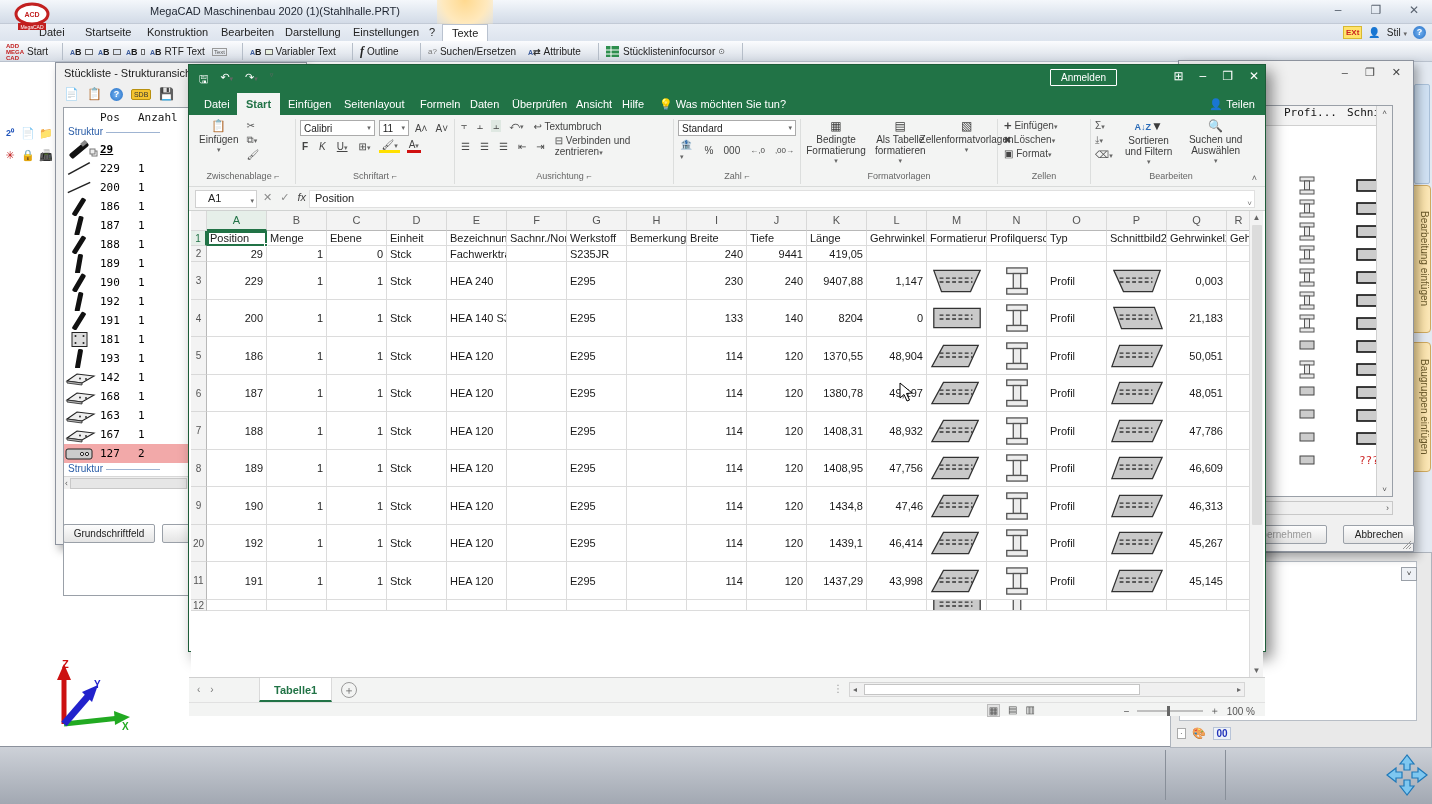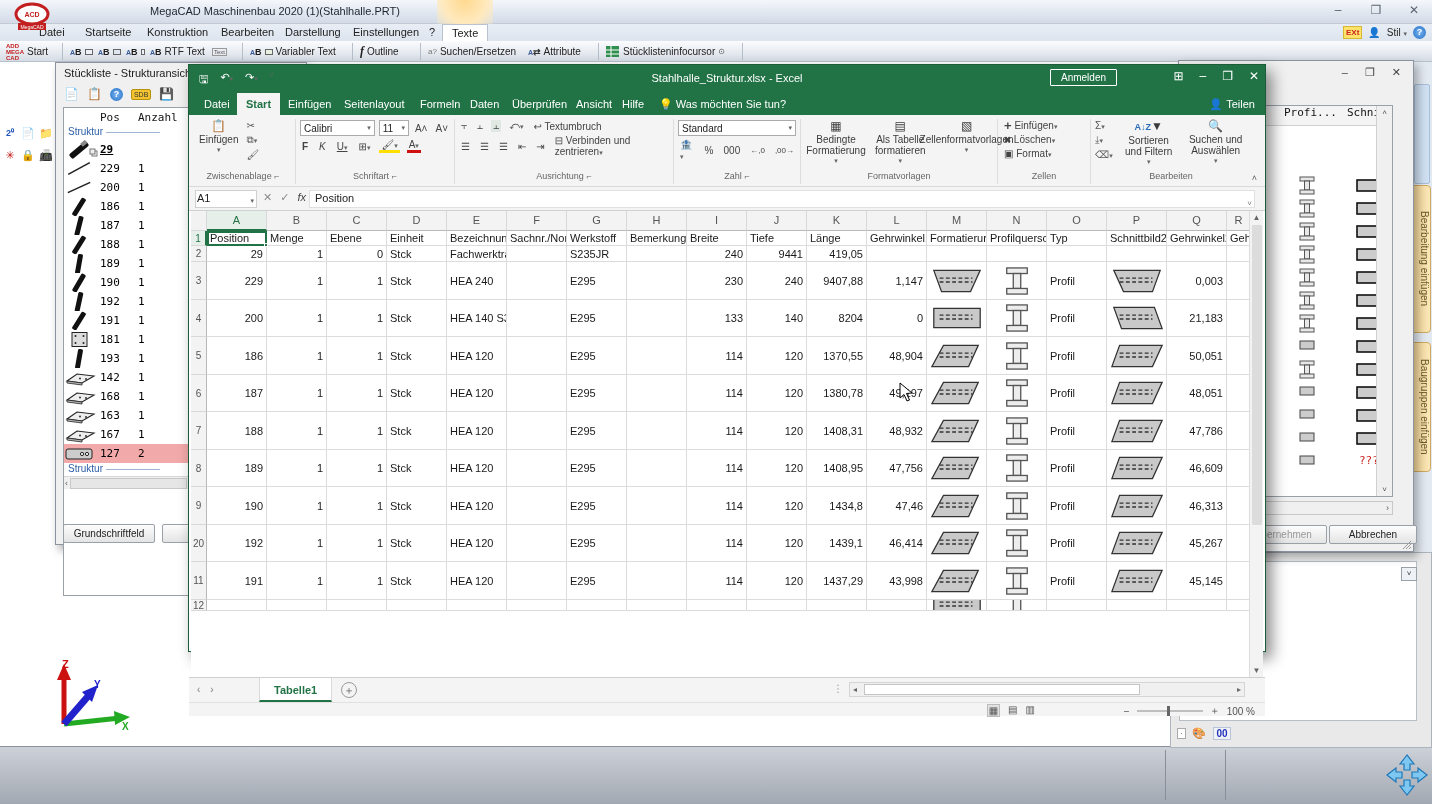--- a/index.html
+++ b/index.html
@@ -125,21 +125,21 @@
   .carat{font-size:7px;color:#666;}
   .bigbtn{display:flex;flex-direction:column;align-items:center;justify-content:center;font-size:10px;gap:1px;padding:0 4px;}
   .rib-ic{font-size:12px;line-height:13px;}
   .stack2{display:flex;flex-direction:column;gap:3px;}
   .rowflex{display:flex;align-items:center;gap:4px;}
   .glyphbtn{font-size:10px;color:#444;padding:0 2px;}
   .xl-collapse{position:absolute;right:8px;bottom:3px;font-size:9px;color:#666;}
 
   .xl-formula{position:absolute;left:0;top:122px;width:100%;height:24px;background:#f3f4f3;border-bottom:1px solid #d0d2d1;}
   .namebox{position:absolute;left:6px;top:3px;width:62px;height:18px;background:#fff;border:1px solid #d0d0d0;
-    font-size:11px;color:#222;padding:1px 1px;}
+    font-size:11px;color:#222;padding:1px 12px;}
   .namebox .carat{position:absolute;right:2px;top:6px;}
   .fx-ctrls{position:absolute;left:74px;top:4px;display:flex;gap:8px;font-size:11px;color:#8a8a8a;}
   .formula-field{position:absolute;left:120px;top:3px;right:10px;height:18px;background:#fff;border:1px solid #e0e0e0;
     font-size:11px;color:#222;padding:1px 5px;}
   .formula-dd{position:absolute;right:2px;top:8px;font-size:8px;color:#777;}
 
   .xl-grid{position:absolute;left:2px;top:146px;width:1060px;height:466px;overflow:hidden;background:#fff;font-size:11px;}
   .gx-colhead{display:flex;height:20px;}
   .gx-corner{width:16px;flex:0 0 16px;background:#f2f2f2;border:1px solid #d8d8d8;border-top:none;border-left:none;}
   .gx-ch{flex:0 0 auto;background:#f3f3f3;border-right:1px solid #d8d8d8;border-bottom:1px solid #b8b8b8;
@@ -664,37 +664,36 @@
             <span class="rp-unknown" style="position:absolute;left:175px;top:4px">???</span>
           </div>
         </div>
       <div class="rd-vscroll">
         <div style="margin-top:2px">˄</div>
         <div style="position:absolute;bottom:2px;left:0;right:0">˅</div>
       </div>
     </div>
     <div class="rd-hscroll">›</div>
     <div class="rd-btn" style="left:60px;width:88px;color:#999">Übernehmen</div>
-    <div class="rd-btn" style="left:150px;width:88px;color:#222">Abbrechen</div>
+    <div class="rd-btn" style="left:164px;width:72px;color:#222">Abbrechen</div>
     <svg style="position:absolute;right:1px;bottom:1px" width="11" height="11">
       <line x1="2" y1="10" x2="10" y2="2" stroke="#999"></line>
         <line x1="5" y1="10" x2="10" y2="5" stroke="#999"></line>
         <line x1="8" y1="10" x2="10" y2="8" stroke="#999"></line>
     </svg>
   </div>
 
   <div class="xl">
     <div class="xl-titlebar">
       <div class="xl-qat">
         <span>🖫</span>
         <span>↶<span class="carat">▾</span></span>
         <span>↷<span class="carat">▾</span></span>
         <span class="carat">▿</span>
       </div>
-      <div class="xl-title">Stahlhalle_Struktur.xlsx  -  Excel</div>
       <div class="xl-anmelden">Anmelden</div>
       <div class="xl-tb-ctrls">
         <span>⊞</span>
         <span>–</span>
         <span>❐</span>
         <span>✕</span>
       </div>
     </div>
 
     <div class="xl-tabs">

